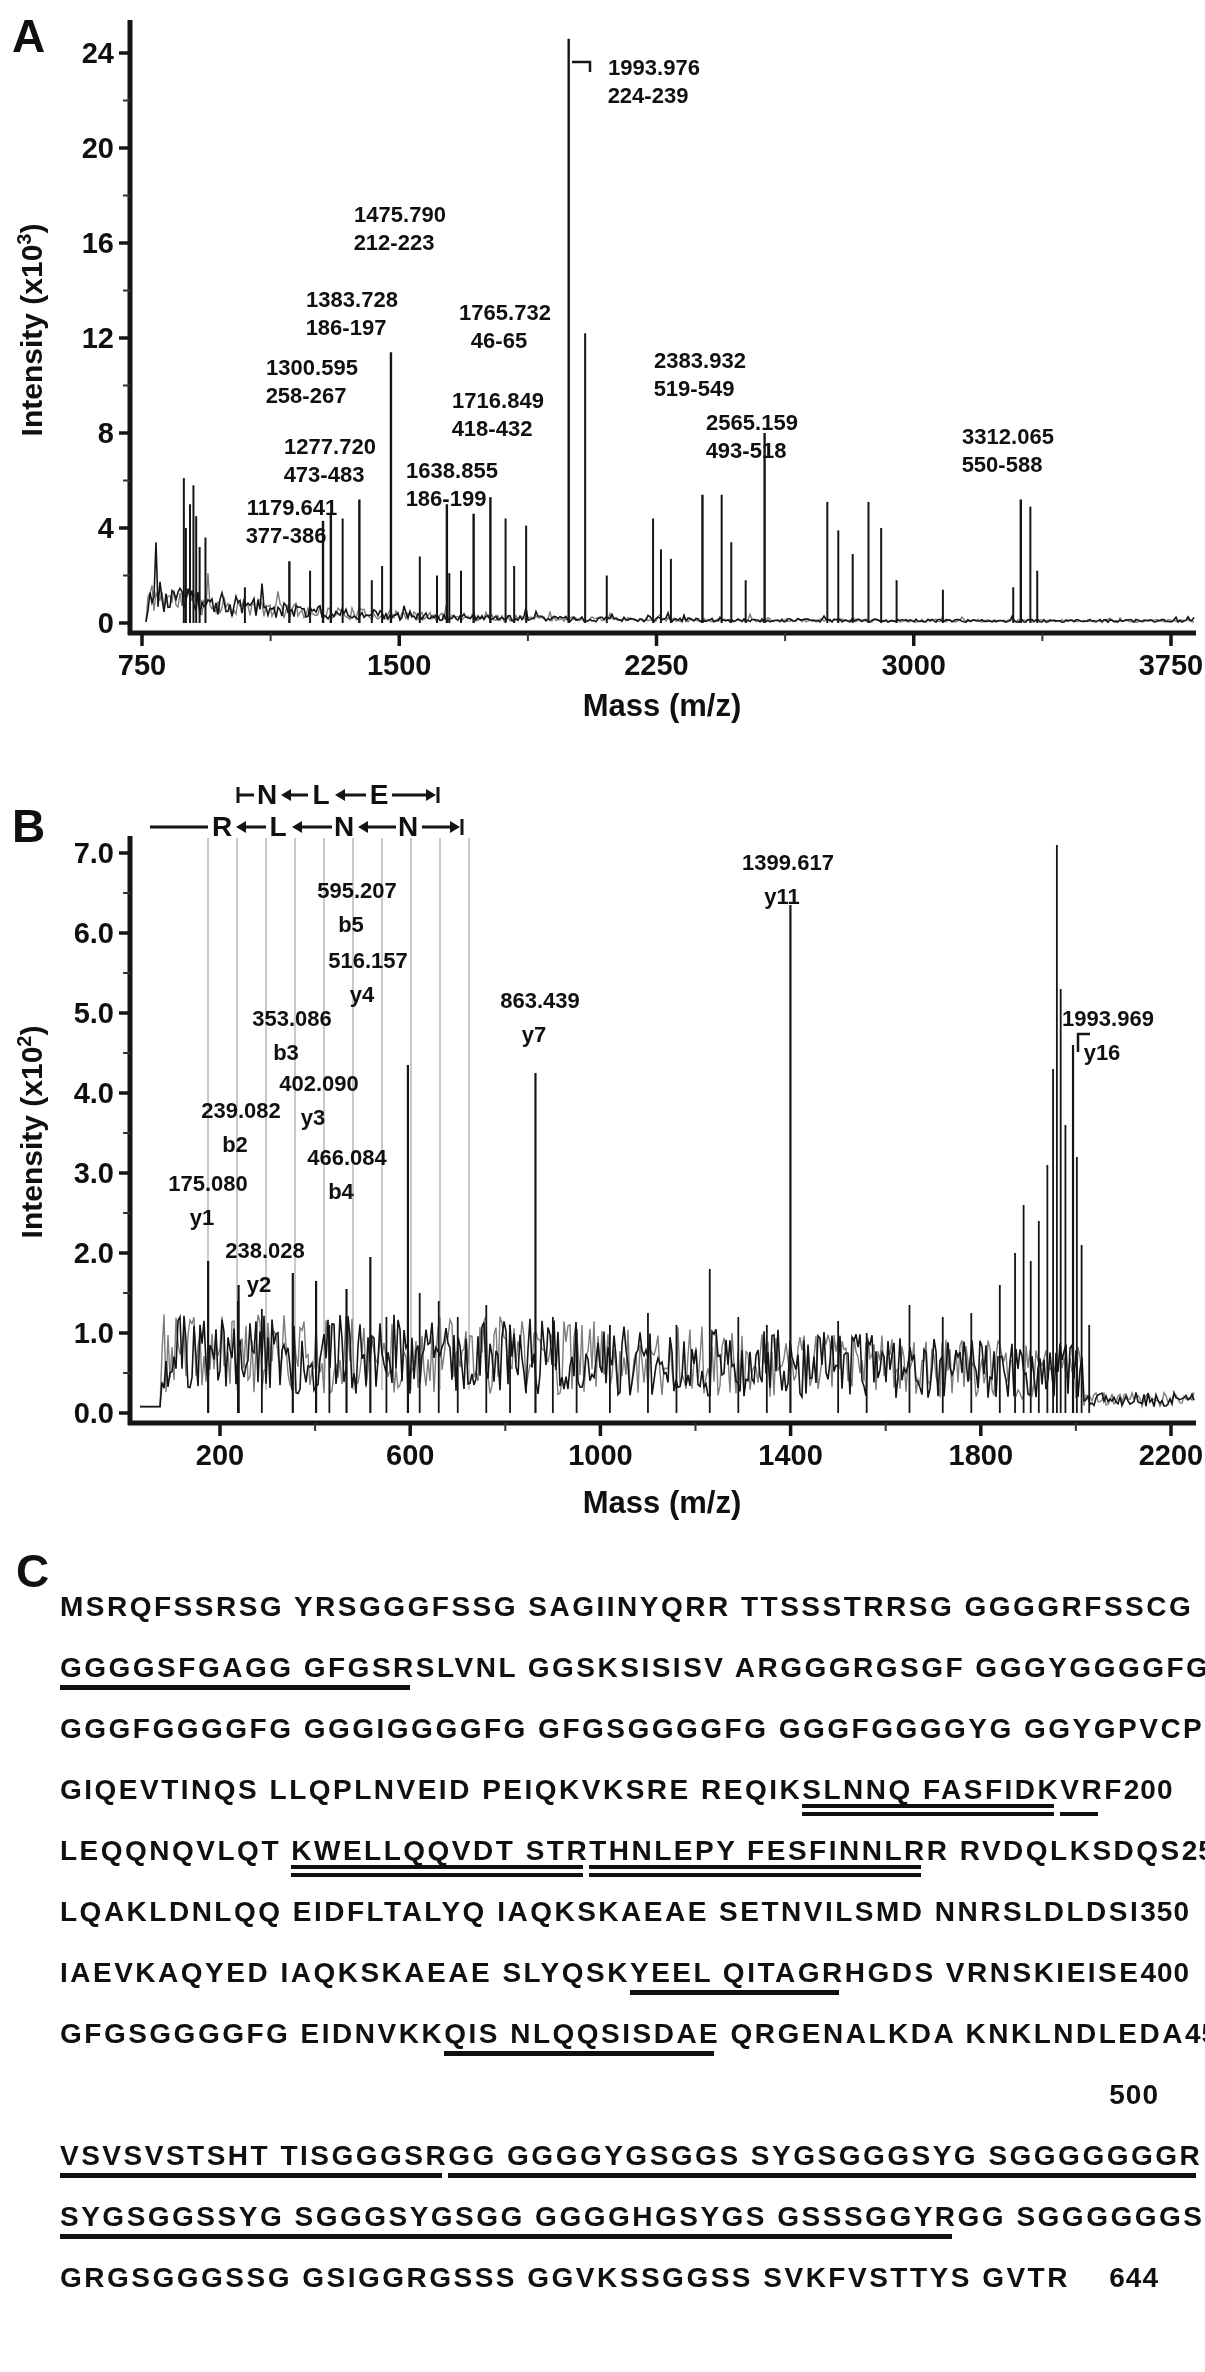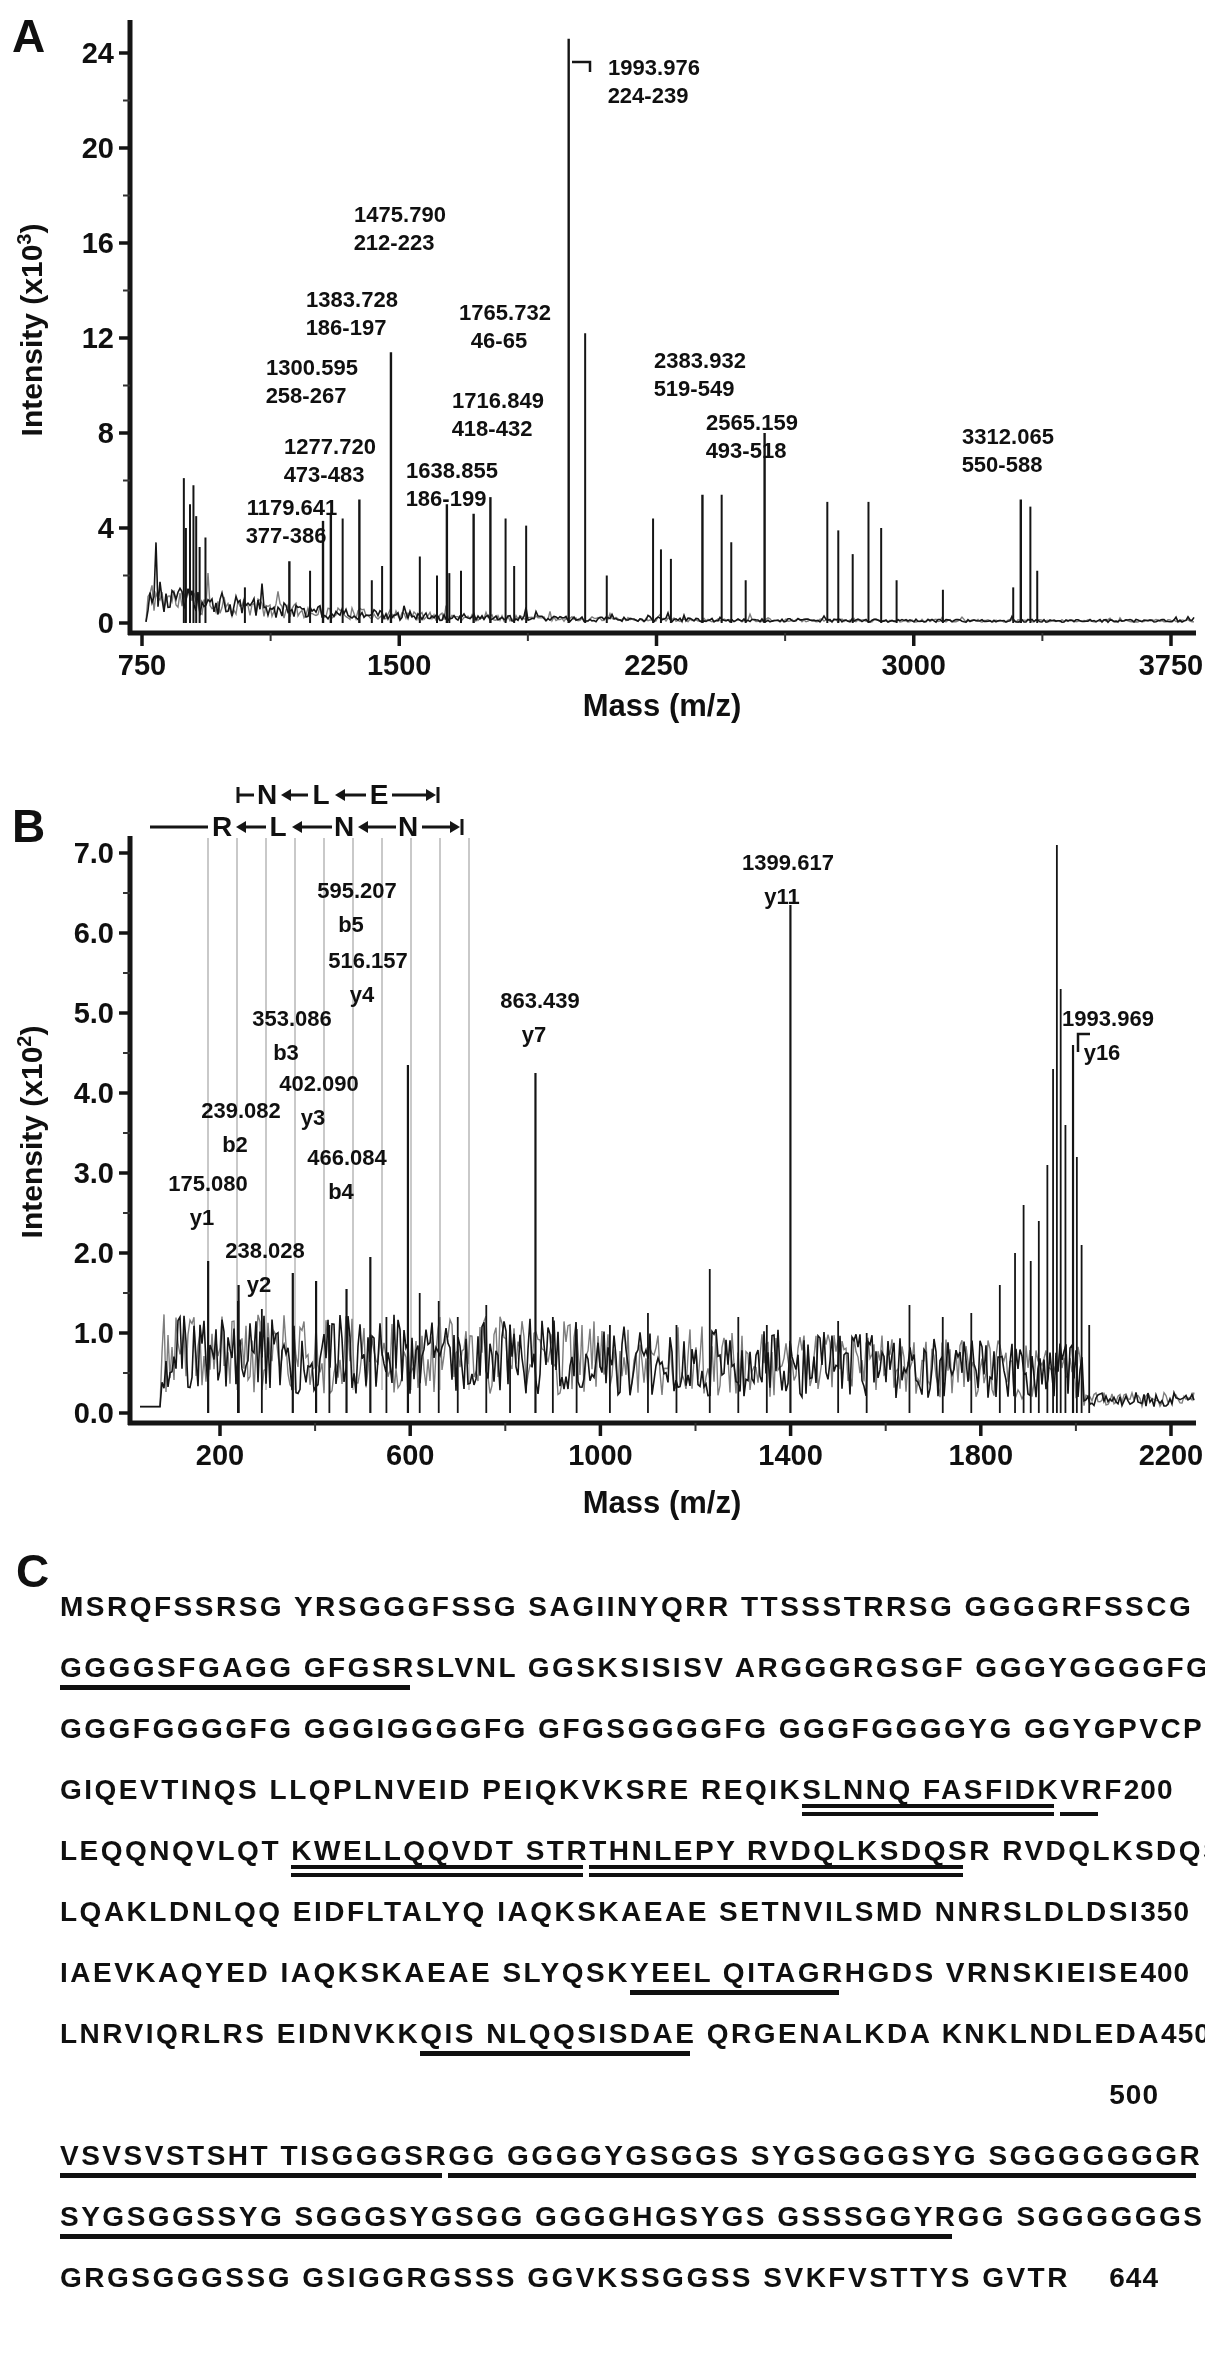--- a/index.html
+++ b/index.html
@@ -320,33 +320,33 @@
           <span class="seq-text"><span class="u-s">GGGGSFGAGG GFGSR</span><span>SLVNL GGSKSISISV ARGGGRGSGF GGGYGGGGFG</span></span>
         </div>
         <div class="seq-line">
           <span class="seq-text"><span>GGGFGGGGFG GGGIGGGGFG GFGSGGGGFG GGGFGGGGYG GGYGPVCPPG</span></span>
         </div>
         <div class="seq-line">
           <span class="seq-text"><span>GIQEVTINQS LLQPLNVEID PEIQKVKSRE REQIK</span><span class="u-d">SLNNQ FASFIDK</span><span class="u-l">VR</span><span>F</span></span>
           <span class="seq-num">200</span>
         </div>
         <div class="seq-line">
-          <span class="seq-text"><span>LEQQNQVLQT </span><span class="u-d">KWELLQQVDT STR</span><span class="u-d">THNLEPY RVDQLKSDQS</span><span>R RVDQLKSDQS</span></span>
+          <span class="seq-text"><span>LEQQNQVLQT </span><span class="u-d">KWELLQQVDT STR</span><span class="u-d">THNLEPY FESFINNLR</span><span>R RVDQLKSDQS</span></span>
           <span class="seq-num">250</span>
         </div>
         <div class="seq-line">
           <span class="seq-text"><span>LQAKLDNLQQ EIDFLTALYQ IAQKSKAEAE SETNVILSMD NNRSLDLDSI</span></span>
           <span class="seq-num">350</span>
         </div>
         <div class="seq-line">
           <span class="seq-text"><span>IAEVKAQYED IAQKSKAEAE SLYQSK</span><span class="u-s">YEEL QITAGR</span><span>HGDS VRNSKIEISE</span></span>
           <span class="seq-num">400</span>
         </div>
         <div class="seq-line">
-          <span class="seq-text"><span>LNRVIQRLRS EIDNVKK</span><span class="u-s">QIS NLQQSISDAE</span><span> QRGENALKDA KNKLNDLEDA</span></span>
+          <span class="seq-text"><span>GFGSGGGGFG EIDNVKK</span><span class="u-s">QIS NLQQSISDAE</span><span> QRGENALKDA KNKLNDLEDA</span></span>
           <span class="seq-num">450</span>
         </div>
         <div class="seq-line">
           <span class="seq-num">500</span>
         </div>
         <div class="seq-line">
           <span class="seq-text"><span class="u-s">VSVSVSTSHT TISGGGSR</span><span class="u-s">GG GGGGYGSGGS SYGSGGGSYG SGGGGGGGR</span></span>
         </div>
         <div class="seq-line">
           <span class="seq-text"><span class="u-s">SYGSGGSSYG SGGGSYGSGG GGGGHGSYGS GSSSGGYR</span><span>GG SGGGGGGSSG</span></span>

